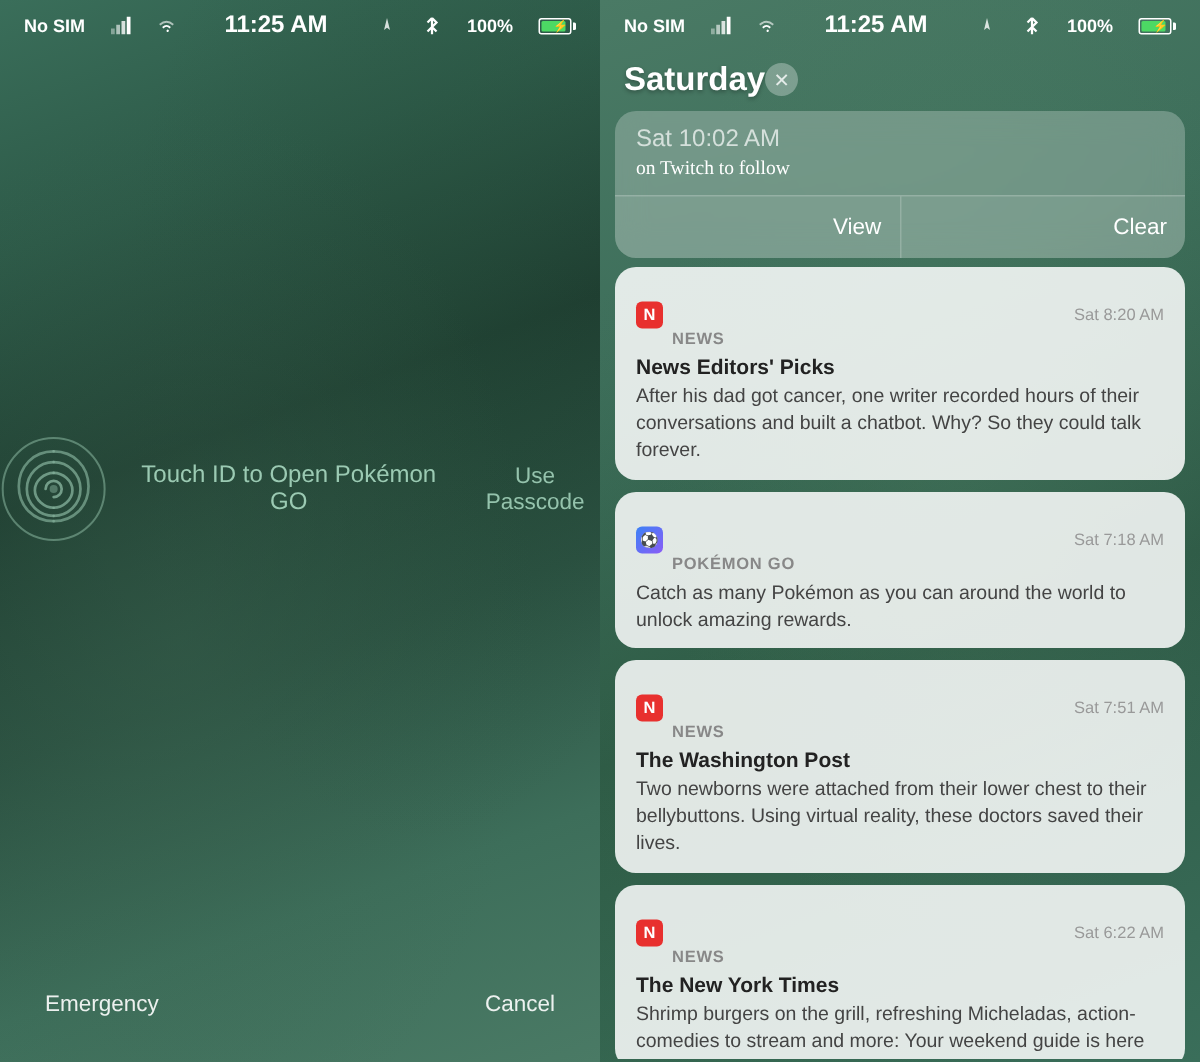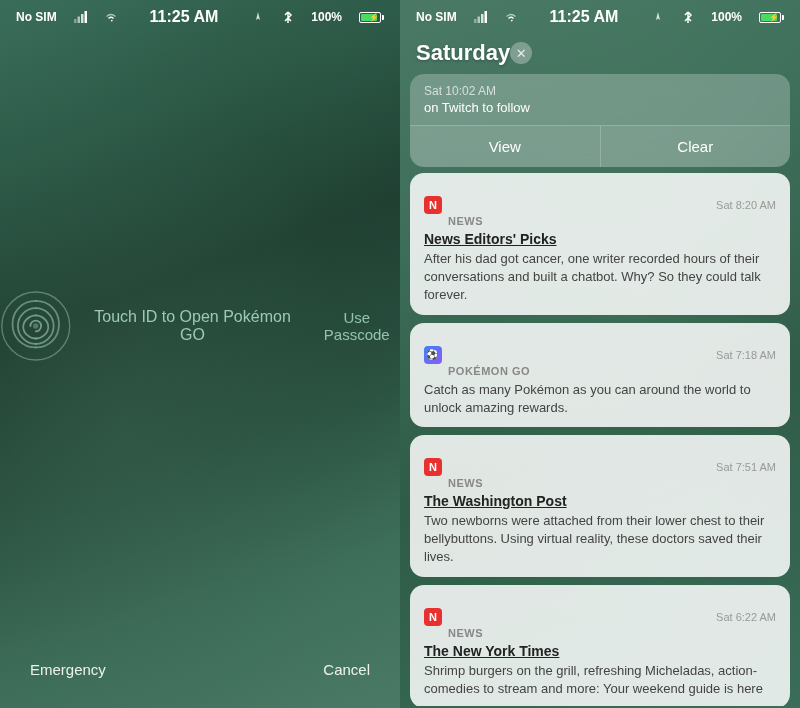--- a/index.html
+++ b/index.html
@@ -164,41 +164,42 @@
       border-radius: 14px;
       margin-bottom: 6px;
       overflow: hidden;
     }
     .notif-expanded-main {
       padding: 10px 14px;
       background: rgba(255,255,255,0.12);
     }
     .notif-expanded-time {
       color: rgba(255,255,255,0.7);
-      font-size: 12px;
+      font-size: 16px;
     }
     .notif-expanded-text {
       color: white;
       font-size: 13px;
       margin-top: 2px;
+      font-family: Liberation Serif, serif;
     }
     .notif-expanded-actions {
       display: flex;
     }
     .notif-action-btn {
       flex: 1;
       padding: 12px;
       background: rgba(255,255,255,0.18);
       border: none;
       border-top: 1px solid rgba(255,255,255,0.2);
       color: white;
       font-size: 15px;
       font-weight: 500;
       cursor: pointer;
-      text-align: center;
+      text-align: right;
     }
     .notif-action-btn + .notif-action-btn {
       border-left: 1px solid rgba(255,255,255,0.2);
     }
 
     
     .notif-card {
       background: rgba(255,255,255,0.85);
       border-radius: 14px;
       margin-bottom: 8px;
@@ -239,21 +240,20 @@
     }
     .notif-time {
       font-size: 11px;
       color: #999;
     }
     .notif-title {
       font-size: 14px;
       font-weight: 600;
       color: #222;
       margin-bottom: 3px;
-      text-decoration: underline;
     }
     .notif-body {
       font-size: 13px;
       color: #444;
       line-height: 1.4;
     }
 
     
     .battery-bar {
       display: inline-flex;

